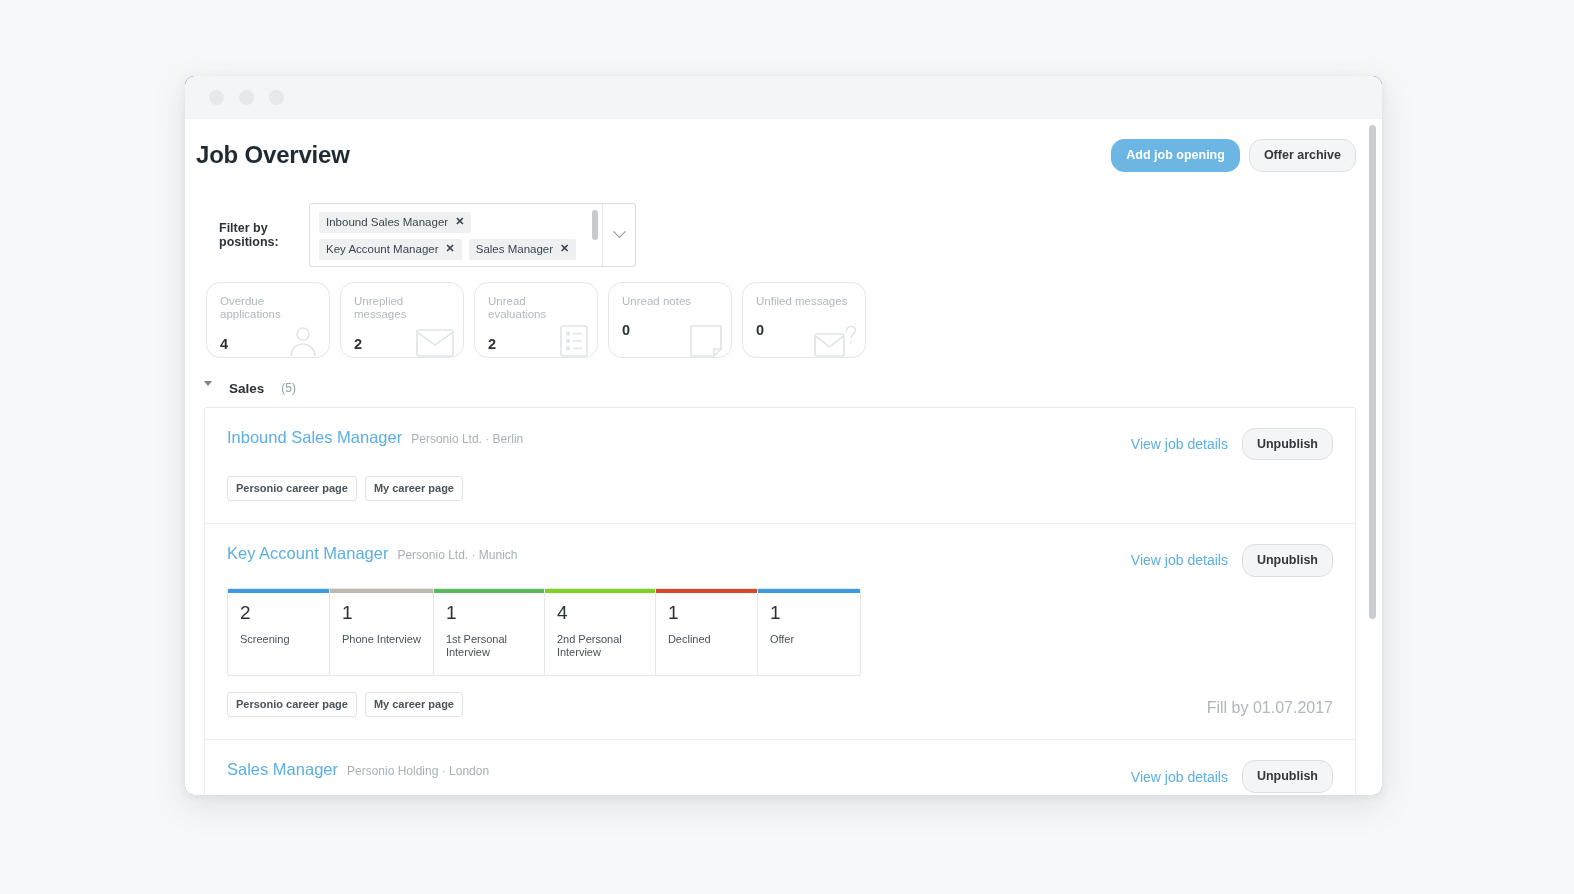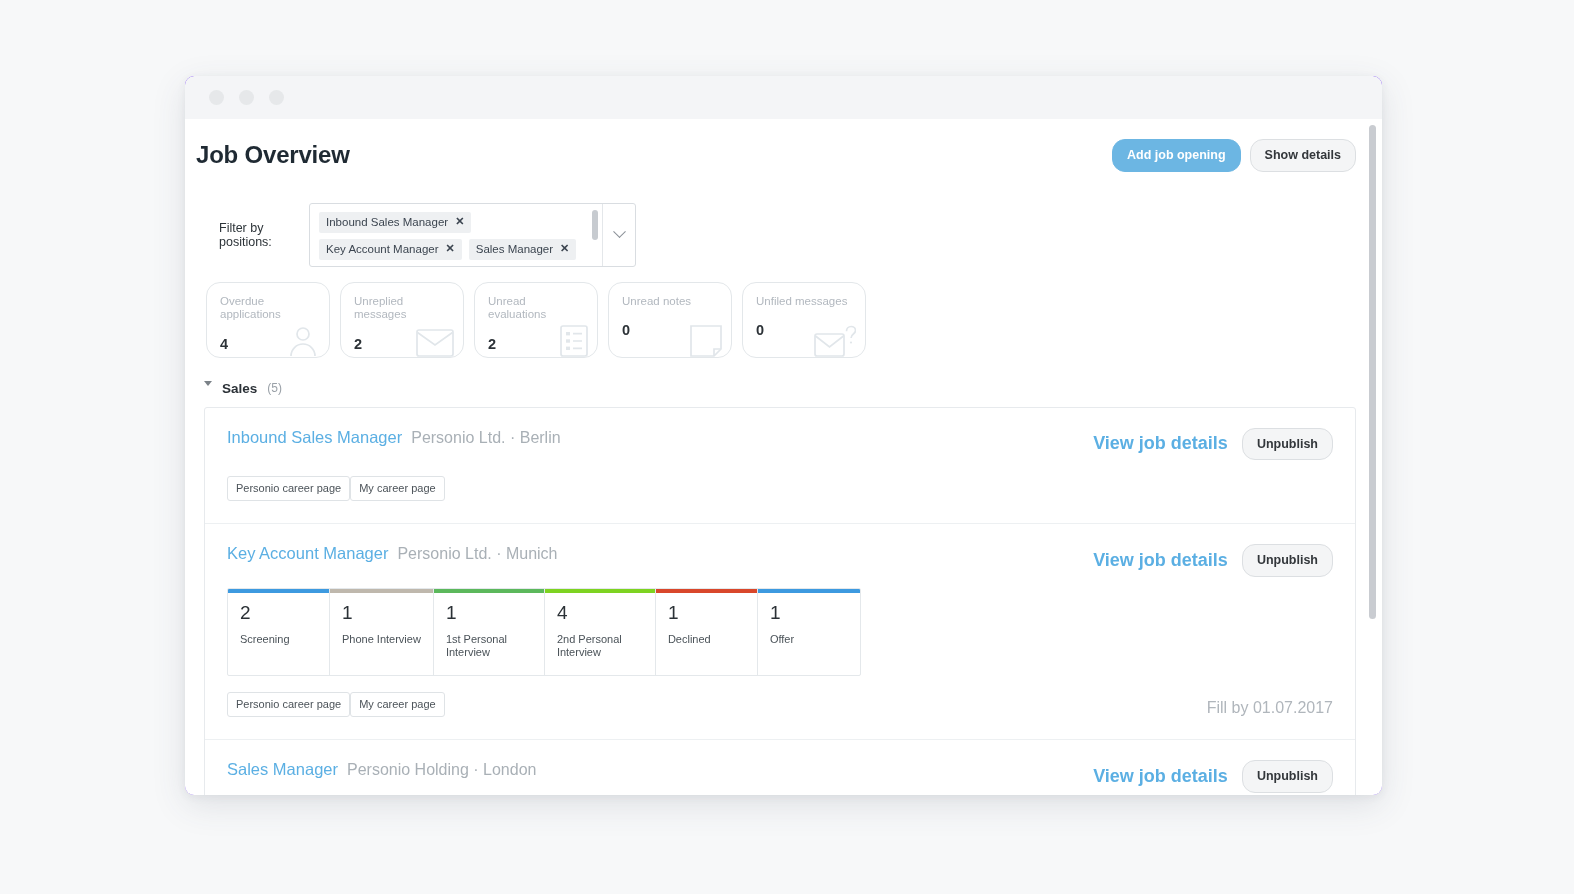--- a/index.html
+++ b/index.html
@@ -76,21 +76,21 @@
   .btn-primary { background: #6cb6e3; color: #fff; border-color: #6cb6e3; }
   .btn-default { background: #f4f5f6; color: #33373b; border: 1px solid #dcdfe2; }
 
   
   .filter-row {
     display: flex; align-items: center;
     margin-top: 31px;
     height: 64px;
   }
   .filter-label {
-    font-size: 12.5px; font-weight: normal; color: #2c3338;
+    font-size: 12.5px; font-weight: bold; color: #2c3338;
     width: 113px; flex: none; padding-left: 23px;
   }
   .multiselect {
     position: relative;
     width: 327px; height: 64px;
     border: 1px solid #d9dde1;
     border-radius: 3px;
     background: #fff;
     display: flex;
     overflow: hidden;
@@ -156,21 +156,21 @@
     font-size: 14.5px; font-weight: bold; color: #2c3237;
     margin-top: 14px;
   }
   .stat-icon {
     position: absolute; right: 9px; bottom: -4px;
     color: #e1e6ea;
   }
 
   
   .group-head {
-    display: flex; gap: 10px;
+    display: flex; gap: 17px;
     margin: 23px 0 11px 8px;
   }
   .caret {
     width: 0; height: 0;
     border-left: 4.5px solid transparent;
     border-right: 4.5px solid transparent;
     border-top: 5.5px solid #7b8288;
     cursor: pointer;
   }
   .group-name { font-size: 13.5px; font-weight: bold; color: #2b3137; }
@@ -188,24 +188,24 @@
     border-bottom: 1px solid #edf0f2;
     position: relative;
   }
   .job:last-child { border-bottom: none; }
   .job-top { display: flex; align-items: flex-start; }
   .job-titleline { display: flex; align-items: baseline; gap: 9px; flex: 1; }
   .job-title {
     font-size: 16.5px; color: #5bafe3; cursor: pointer;
     font-weight: normal;
   }
-  .job-meta { font-size: 16px; color: #a9b0b6; }
+  .job-meta { font-size: 12px; color: #a9b0b6; }
   .job-actions { display: flex; align-items: center; gap: 14px; }
   .link-details {
-    font-size: 18px; font-weight: bold; color: #5bafe3; cursor: pointer;
+    font-size: 14px; font-weight: normal; color: #5bafe3; cursor: pointer;
   }
 
   
   .pipeline {
     display: flex;
     margin-top: 11px;
     border: 1px solid #e4e8eb;
     border-radius: 2px;
     width: max-content;
     background: #fff;
@@ -224,21 +224,21 @@
   .stage-count {
     font-size: 19px; color: #2b3136; line-height: 1;
     margin-bottom: 11px; font-weight: normal;
   }
   .stage-name {
     font-size: 11px; color: #4a5258; line-height: 1.22;
     max-width: 86px;
   }
 
   
-  .chips { display: flex; margin-top: 16px; }
+  .chips { display: flex; gap: 8px; margin-top: 16px; font-weight: bold; }
   .chip {
     border: 1px solid #dfe3e6;
     border-radius: 3px;
     background: #fff;
     font-size: 11px; color: #4c5359;
     padding: 5px 8px 6px 8px;
     cursor: pointer;
     white-space: nowrap;
   }
   .fill-by {
@@ -263,21 +263,21 @@
     <div class="page-scrollbar">
       <div class="thumb"></div>
     </div>
 
     <div class="content">
 
       <div class="page-head">
         <div class="page-title">Job Overview</div>
         <div class="head-actions">
           <button class="btn btn-primary">Add job opening</button>
-          <button class="btn btn-default">Show details</button>
+          <button class="btn btn-default">Offer archive</button>
         </div>
       </div>
 
       <div class="filter-row">
         <div class="filter-label">Filter by positions:</div>
         <div class="multiselect">
           <div class="ms-tags" id="tagList">
               <span class="tag">
                 <span>Inbound Sales Manager</span>
                 <span class="x">✕</span>

